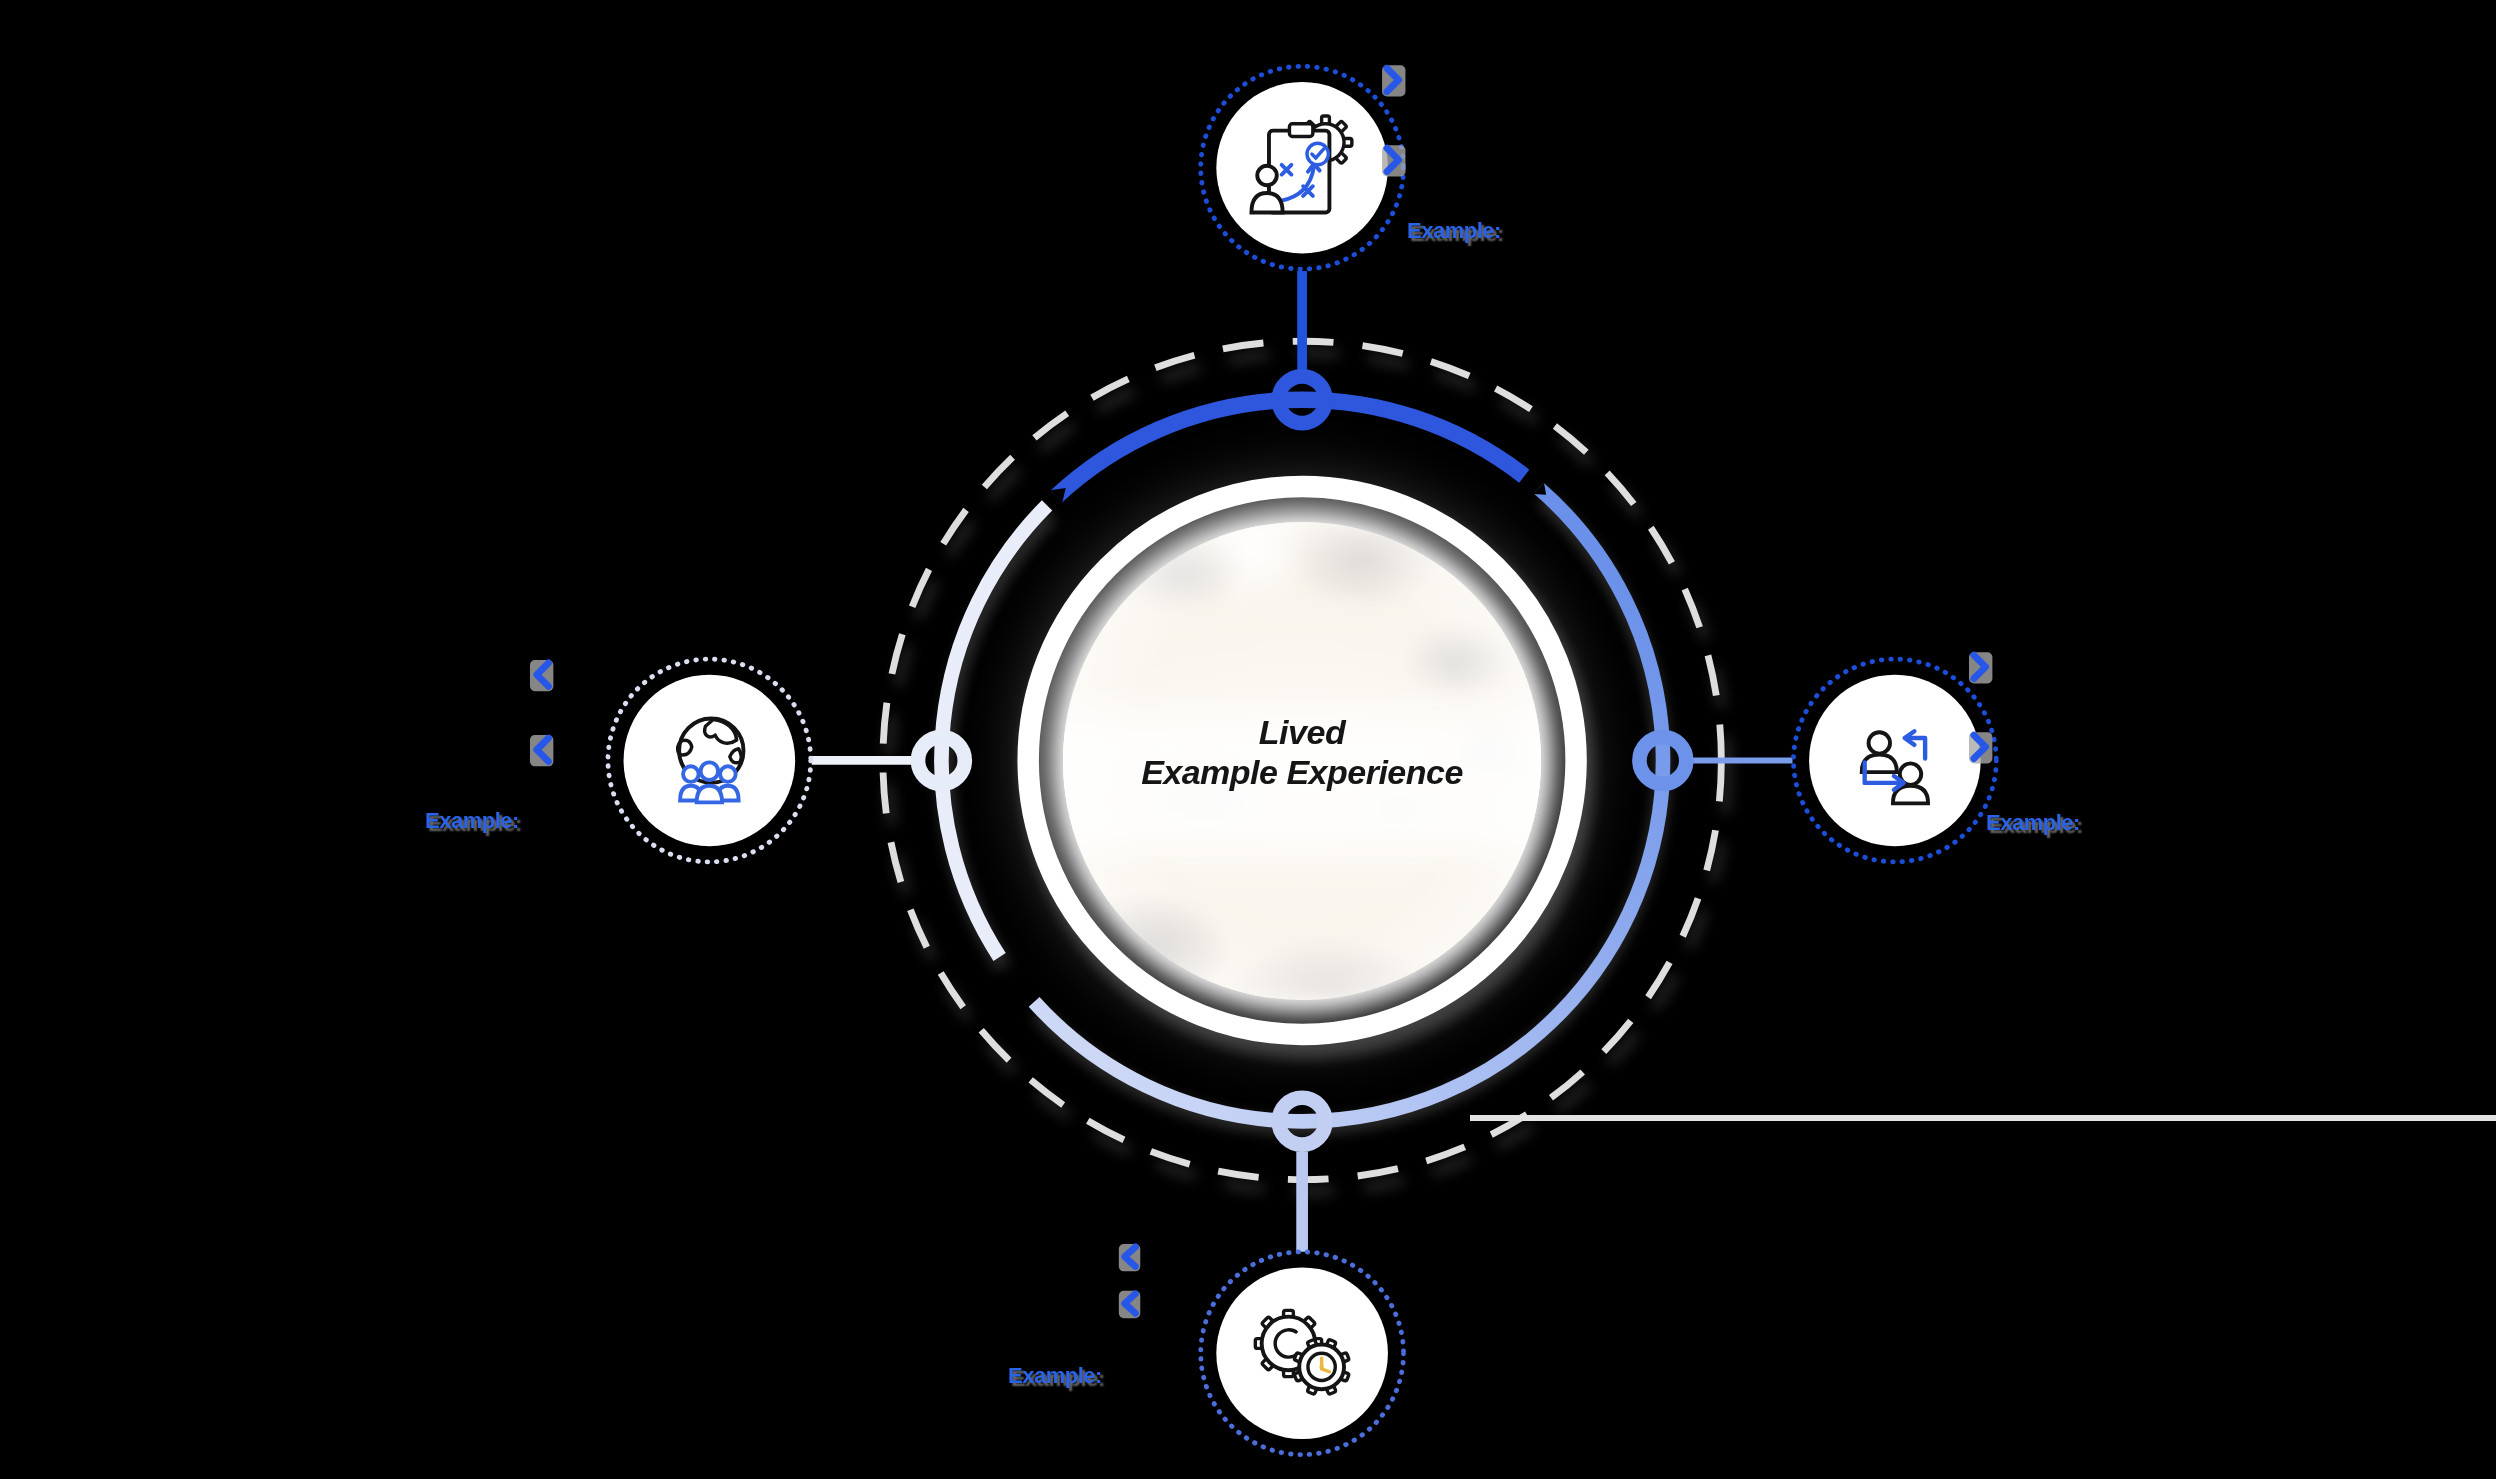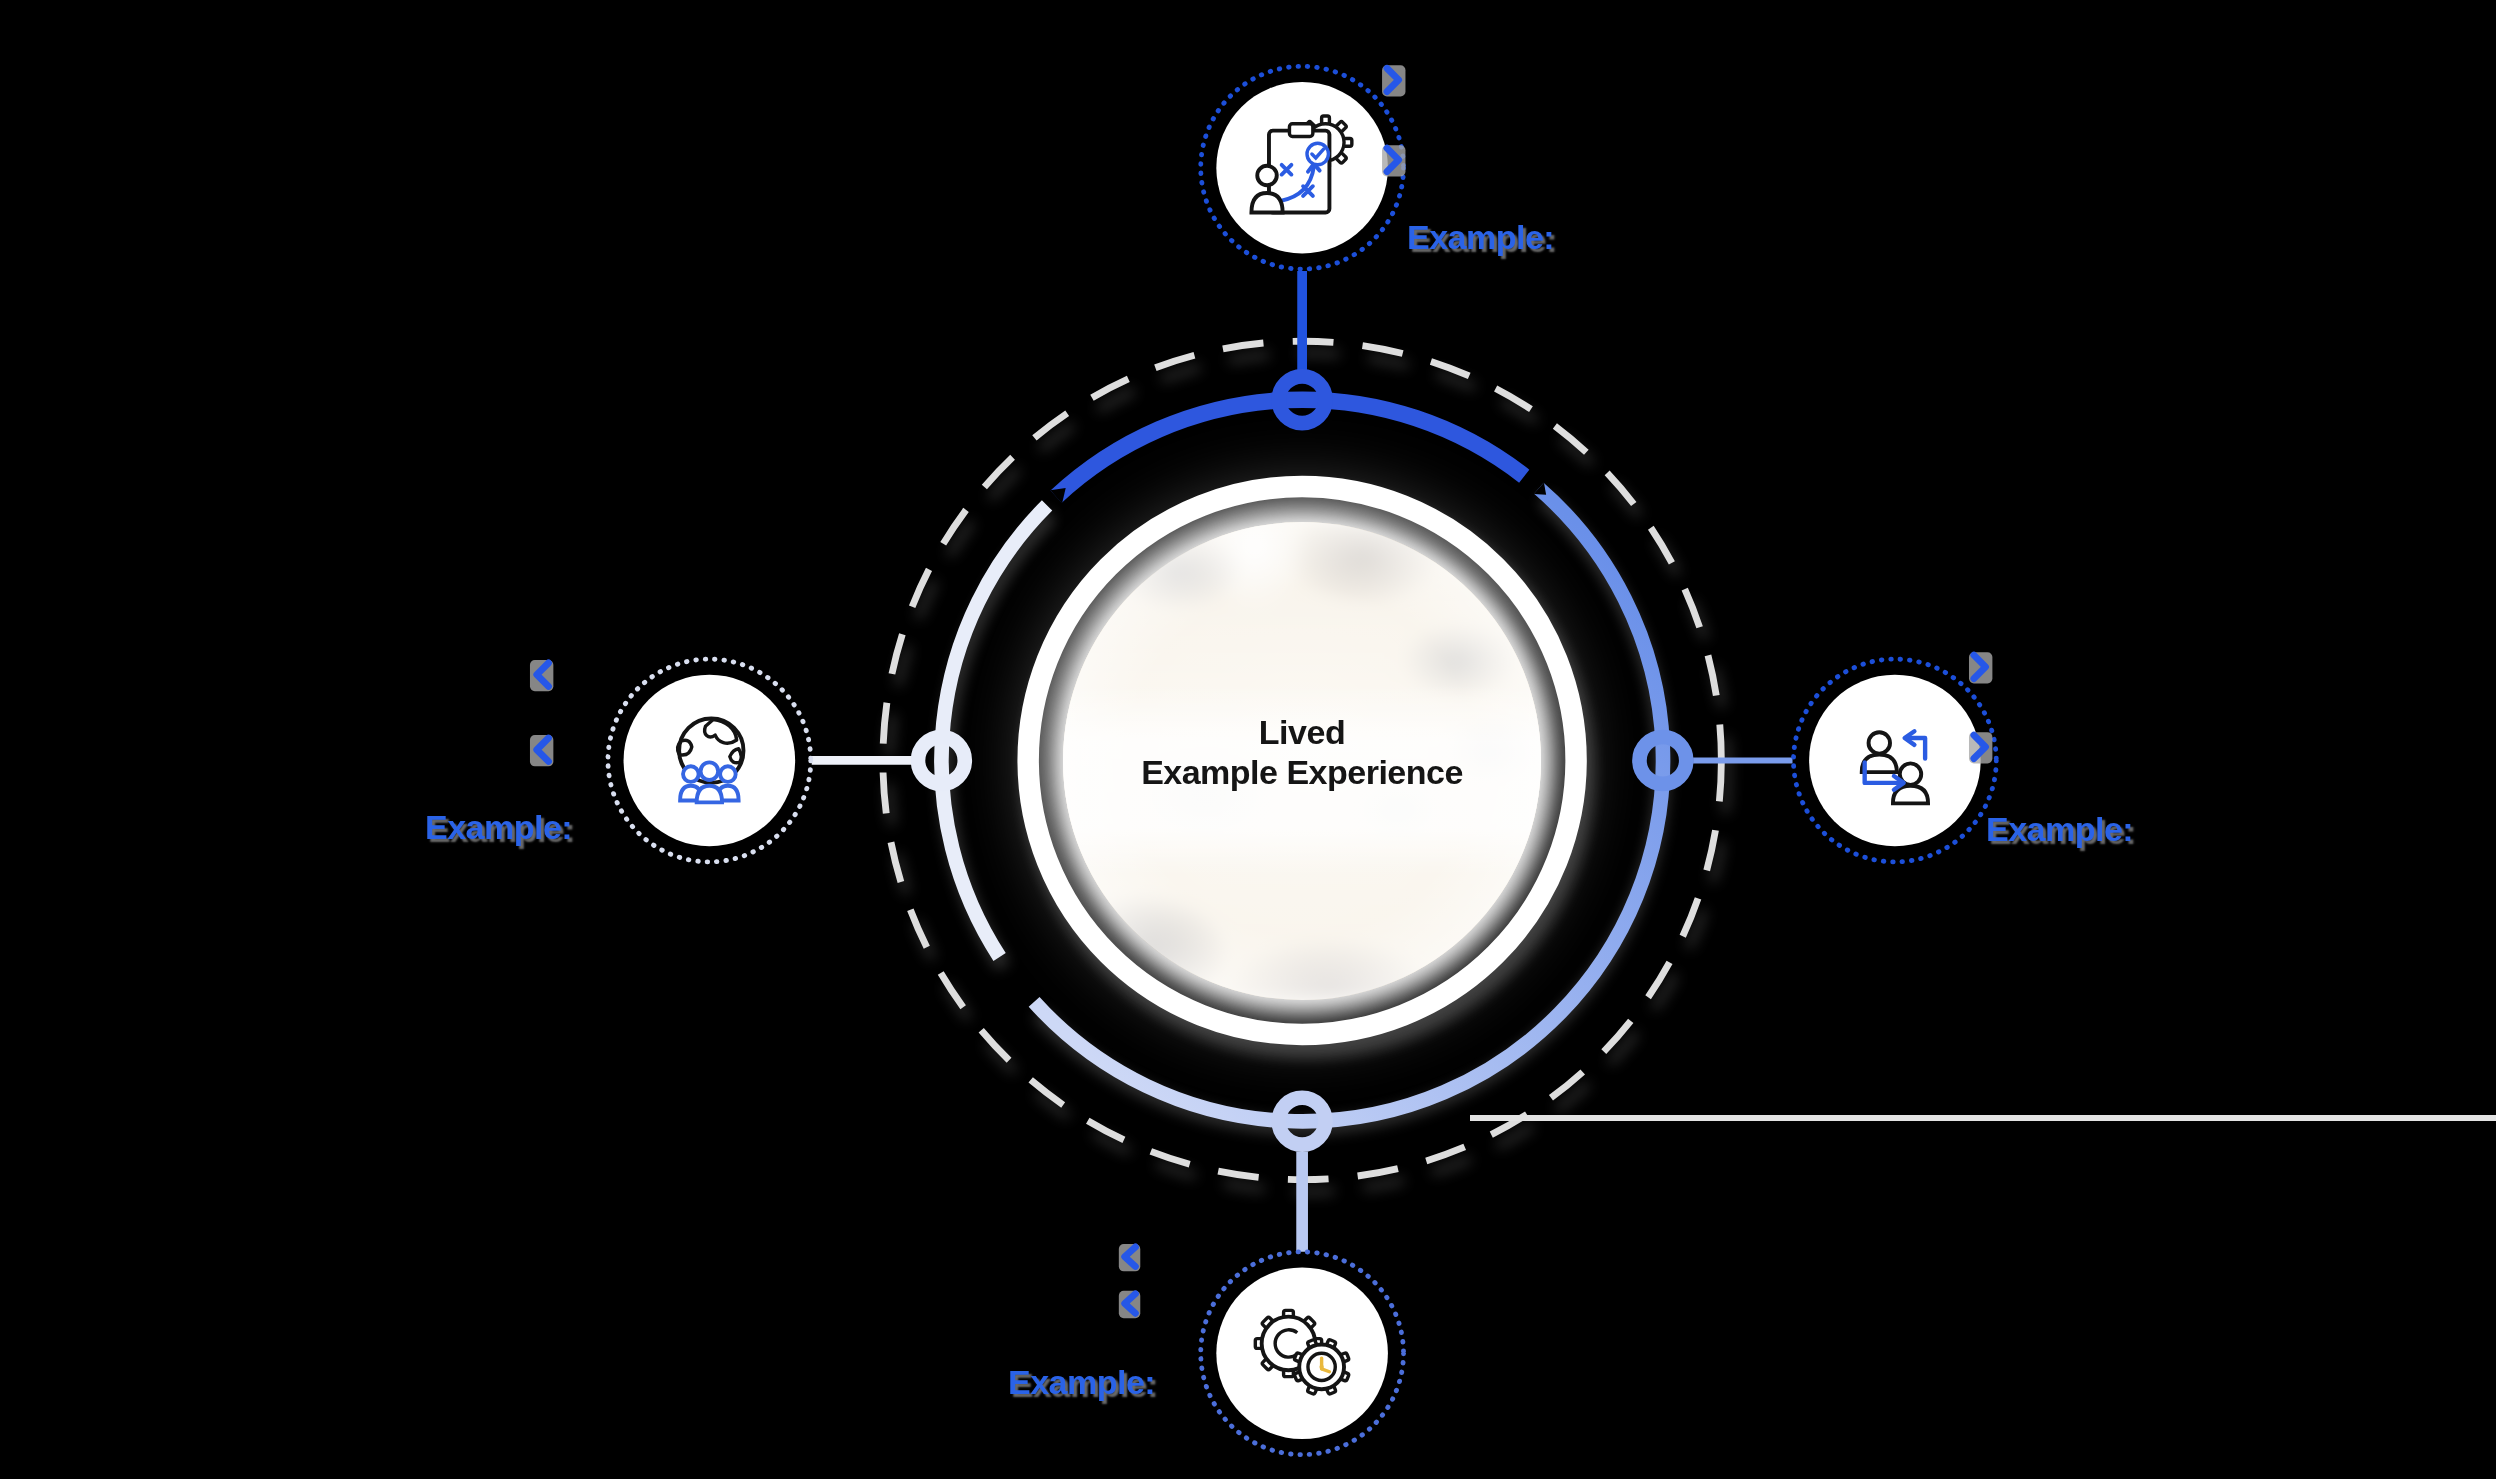--- a/index.html
+++ b/index.html
@@ -30,25 +30,25 @@
   }
   .photo-wash{
     position:absolute;inset:0;
     background:
       linear-gradient(180deg, transparent 34%, rgba(255,255,255,.78) 46%, rgba(255,255,255,.78) 64%, transparent 74%),
       radial-gradient(circle at 50% 50%, rgba(255,255,255,.60) 0%, rgba(255,255,255,.52) 52%, rgba(255,255,255,.85) 82%, #ffffff 100%);
   }
   .center-title{
     position:absolute;inset:0;display:flex;flex-direction:column;align-items:center;justify-content:center;
     transform:translateY(-8.8px);text-align:center;color:#151515;font-weight:800;
-    font-size:34px;line-height:40px;letter-spacing:-0.5px;
+    font-size:34px;line-height:40px;letter-spacing:-0.5px;font-style:italic;
   }
   
   .example{
-    position:absolute;color:#2a63e8;font-weight:bold;font-size:34px;letter-spacing:-0.5px;
+    position:absolute;color:#2a63e8;font-weight:bold;font-size:22px;letter-spacing:-0.5px;
     text-shadow:2.9px 2.9px 2px rgba(125,125,125,.85);white-space:nowrap;
   }
   .ex-top{left:1407px;top:218px;}
   .ex-right{left:1986px;top:810px;}
   .ex-left{left:425px;top:808px;}
   .ex-bottom{left:1008px;top:1363px;}
   
   .divider{position:absolute;left:1470px;top:1115px;width:1027px;height:5.9px;background:#e3e3e3;}
 </style>
 </head>

